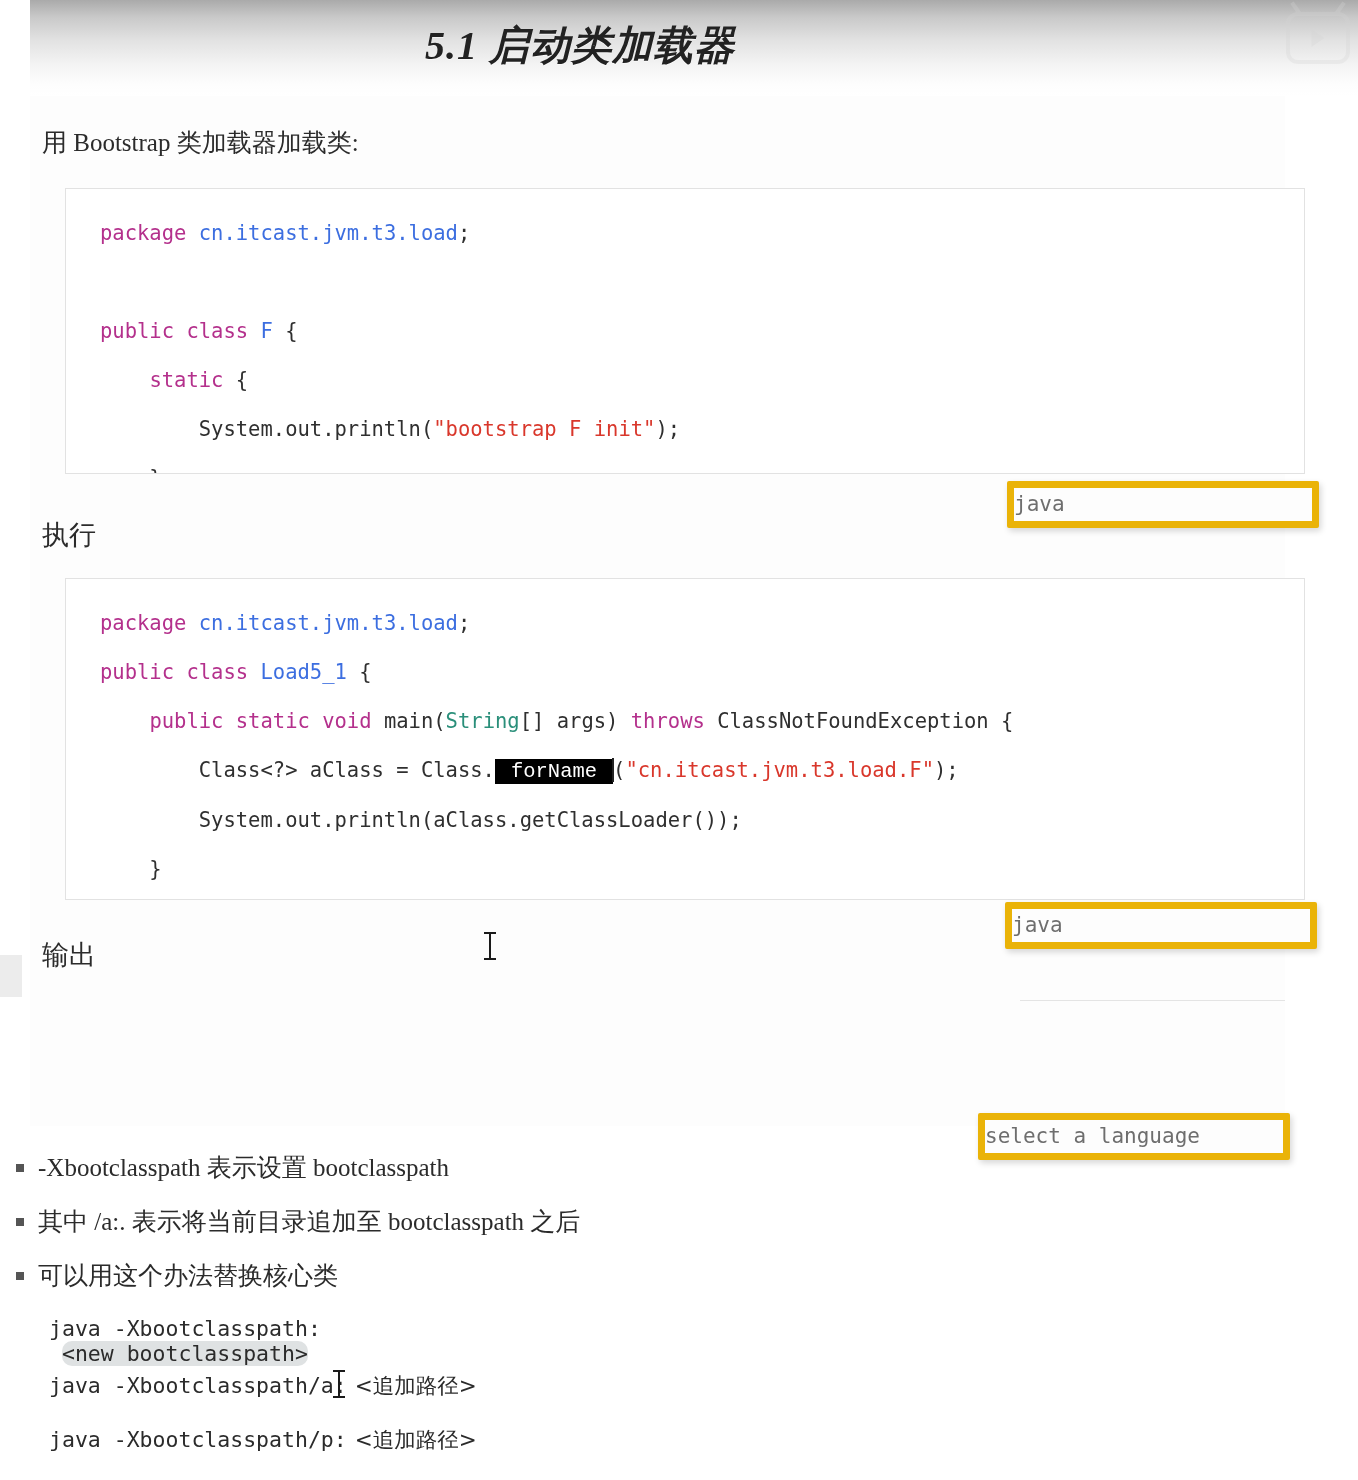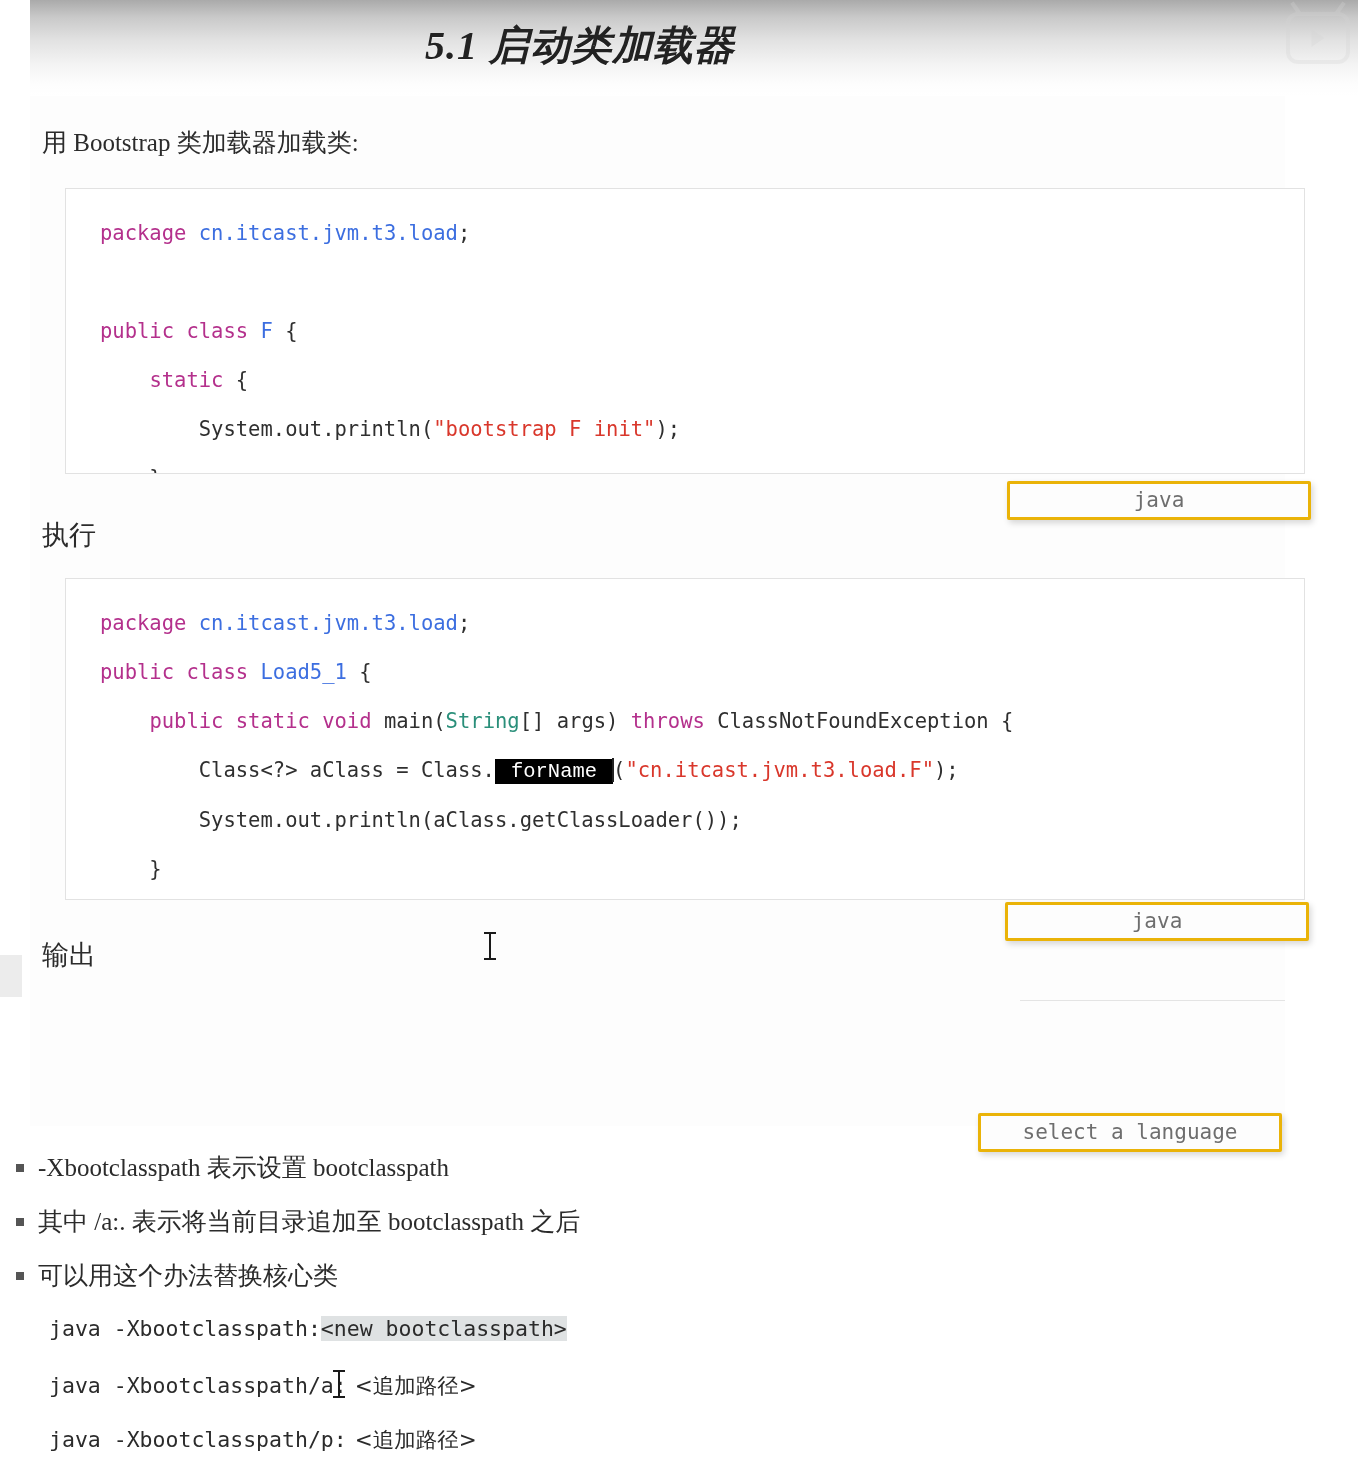--- a/index.html
+++ b/index.html
@@ -181,27 +181,26 @@
     border-left: 2px solid #222;
     height: 24px;
     vertical-align: -5px;
     margin: 0 -1px;
   }
 
   
   .lang-chip {
     position: absolute;
     background: #fdfdfd;
-    border: 3px solid #eab308;
+    border: 7px solid #eab308;
     border-radius: 2px;
     box-shadow: 2px 3px 6px rgba(0,0,0,0.16);
     font-family: "DejaVu Sans Mono", "Liberation Mono", monospace;
     font-size: 21px;
     color: #6e6e6e;
-    text-align: center;
     line-height: 32px;
     z-index: 12;
   }
   #lang-chip-1 { left: 1007px; top: 481px;  width: 298px; height: 33px; }
   #lang-chip-2 { left: 1005px; top: 902px;  width: 298px; height: 33px; }
   #lang-chip-3 { left: 978px;  top: 1113px; width: 298px; height: 33px; }
 
   
   .bullet-item {
     position: absolute;
@@ -227,24 +226,24 @@
   .sub-bullet {
     position: absolute;
     font-family: "DejaVu Sans Mono", "Liberation Mono", monospace;
     font-size: 21.5px;
     color: #2b2b2b;
     z-index: 7;
     white-space: nowrap;
     display: flex;
     align-items: center;
   }
-  #sub-1 { left: 49px; top: 1316px; }
+  #sub-1 { left: 49px; top: 1316px; flex-direction: column; }
   #sub-2 { left: 49px; top: 1371px; }
   #sub-3 { left: 49px; top: 1425px; }
-  .hl-gray { background: #dfe2e3; }
+  .hl-gray { background: #dfe2e3; border-radius: 10px; }
   .cjk { font-family: "DejaVu Sans", "Liberation Sans", sans-serif; margin-left: 8px; }
 
   
   .ibeam {
     position: absolute;
     z-index: 20;
     width: 12px;
     height: 28px;
     pointer-events: none;
   }

